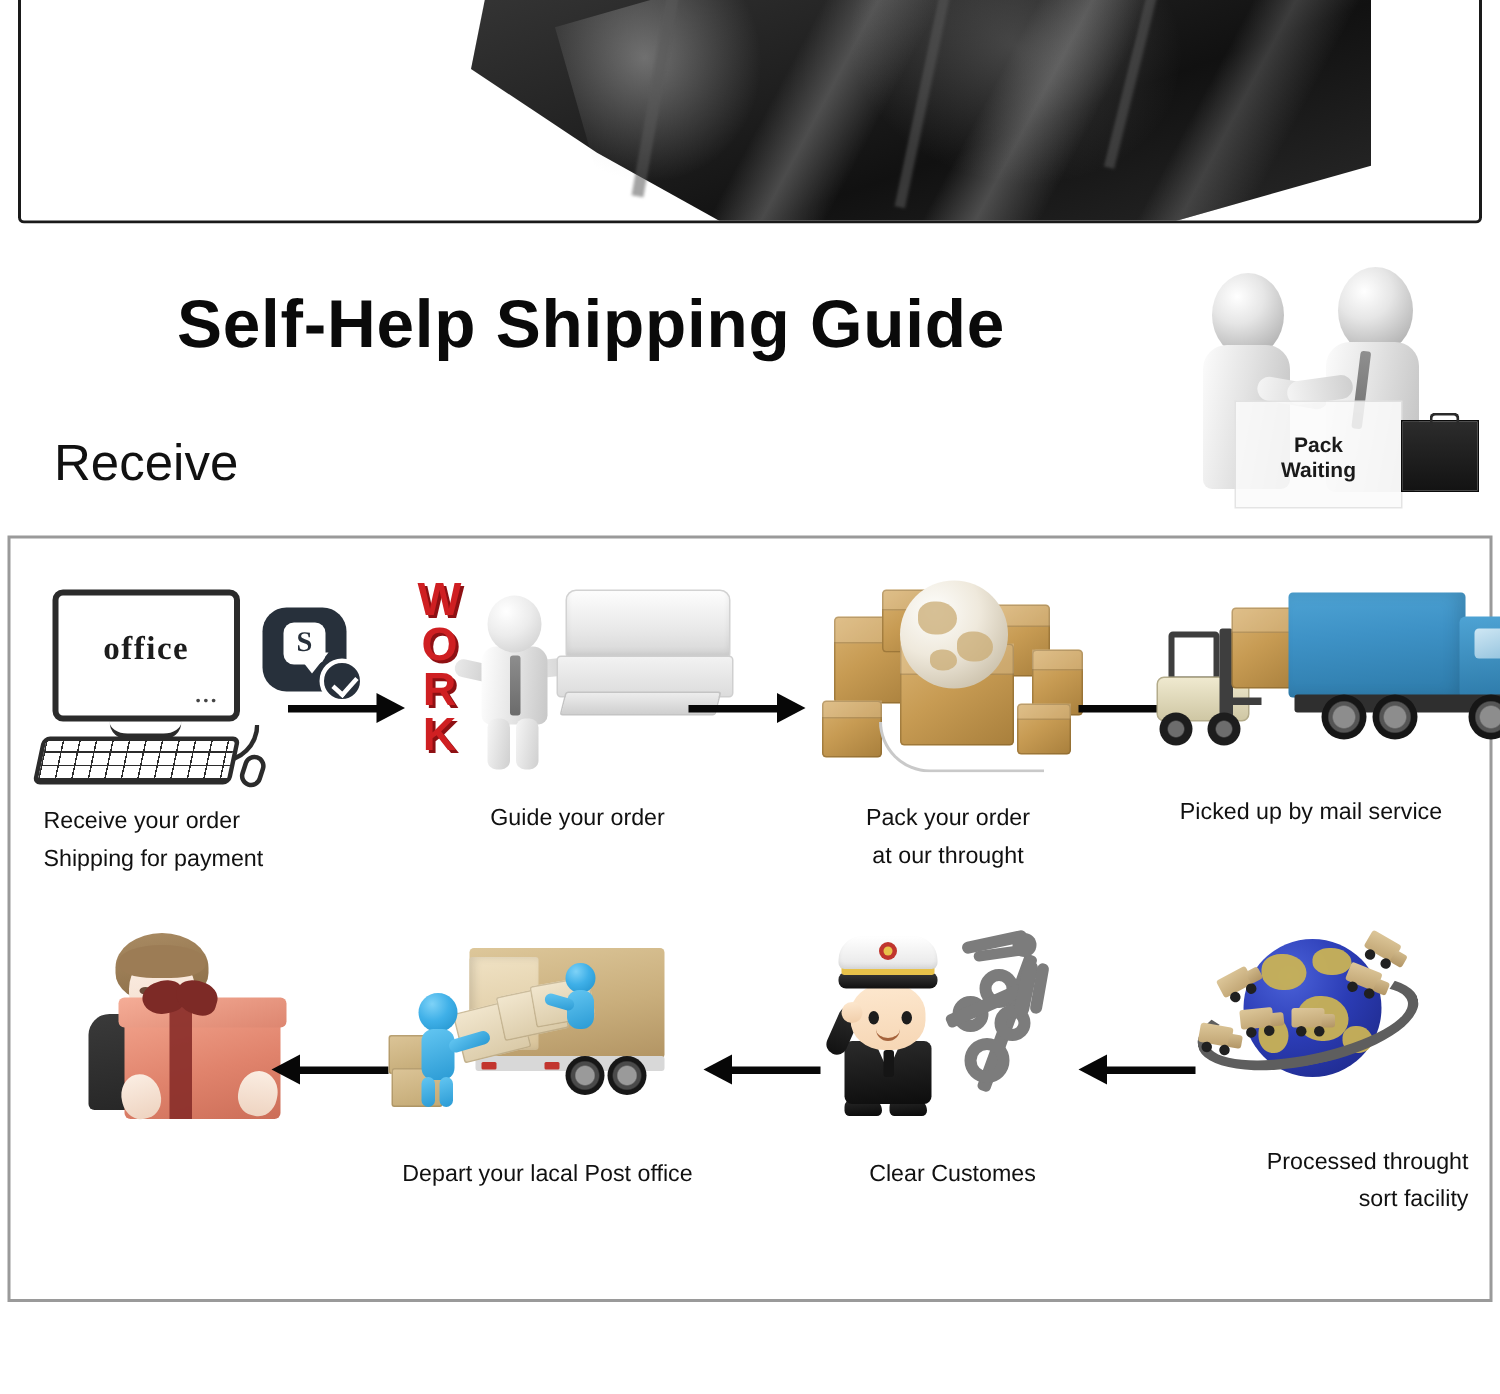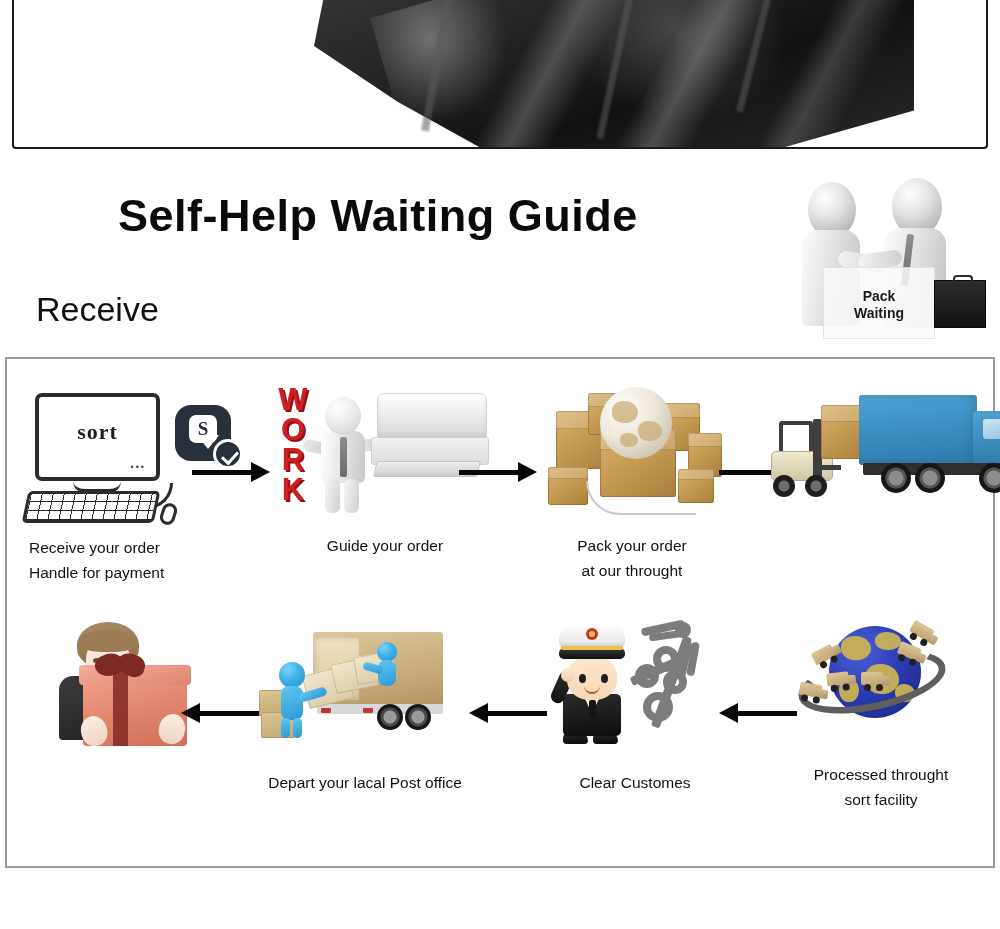--- a/index.html
+++ b/index.html
@@ -336,21 +336,21 @@
         <div class="part-hl"></div>
         <div class="part-hl2"></div>
         <div class="part-rib" style="left:120px;top:22px;width:8px;height:150px;transform:rotate(10deg);"></div>
         <div class="part-rib" style="left:300px;top:10px;width:7px;height:170px;transform:rotate(12deg);"></div>
         <div class="part-rib" style="left:440px;top:4px;width:7px;height:150px;transform:rotate(14deg);"></div>
       </div>
     </div>
   </div>
 
   <div class="heading-wrap">
-    <div class="title">Self-Help Waiting Guide</div>
+    <div class="title">Self-Help Shipping Guide</div>
     <div class="subtitle">Receive</div>
 
     <div class="best-service">
 
       <div class="bs-person">
         <div class="bs-head" style="left:22px;top:6px;width:48px;height:56px;"></div>
         <div class="bs-body" style="left:16px;top:54px;width:58px;height:96px;border-radius:16px 16px 6px 6px;"></div>
         <div class="bs-arm" style="left:52px;top:78px;width:48px;height:16px;transform:rotate(10deg);"></div>
       </div>
 
@@ -368,35 +368,35 @@
     </div>
   </div>
 
   <div class="flow-box">
 
     <div class="row row-1">
 
       <div class="node" style="left:18px; top:16px; width:230px; height:200px;">
         <div class="art" style="width:230px;height:145px;">
           <div class="monitor">
-            <div class="screen-txt">sort</div>
+            <div class="screen-txt">office</div>
             <div class="dots">•••</div>
           </div>
           <div class="mon-stand"></div>
           <div class="mouse-cord"></div>
           <div class="keyboard"></div>
           <div class="mouse"></div>
           <div class="pay-badge">
             <div class="sq">S</div>
             <div class="arrowdn"></div>
           </div>
           <div class="pay-check"></div>
         </div>
         <div class="caption" style="top:148px; text-align:left; padding-left:4px;">Receive your order
-Handle for payment</div>
+Shipping for payment</div>
       </div>
 
       <div class="arrow" style="left:185px; top:96px; width:78px;">
         <div class="shaft" style="left:0; width:60px;"></div>
         <div class="headR"></div>
       </div>
 
       <div class="node" style="left:258px; top:14px; width:240px; height:200px;">
         <div class="art" style="width:240px;height:140px;">
           <div class="work-letters">
@@ -468,20 +468,21 @@
           <div class="tr">
             <div class="tr-cargo"></div>
             <div class="tr-cab"></div>
             <div class="tr-win"></div>
             <div class="tr-chassis"></div>
             <div class="tr-wheel" style="left:22px;"></div>
             <div class="tr-wheel" style="left:56px;"></div>
             <div class="tr-wheel" style="left:120px;"></div>
           </div>
         </div>
+        <div class="caption" style="top:148px;">Picked up by mail service</div>
       </div>
     </div>
 
     <div class="row row-2">
 
       <div class="node" style="left:22px; top:6px; width:190px; height:200px;">
         <div class="art" style="width:180px;height:150px;">
           <div class="gf">
             <div class="gf-shoulder"></div>
             <div class="gf-hair"></div>
@@ -632,18 +633,18 @@
                 <div class="wl" style="left:15px;"></div>
             </div>
             <div class="sf-truck" style="left:112px;top:6px;transform:rotate(30deg);">
               <div class="cg"></div>
                 <div class="cb"></div>
               <div class="wl" style="left:3px;"></div>
                 <div class="wl" style="left:15px;"></div>
             </div>
           </div>
         </div>
-        <div class="caption" style="top:146px;">Processed throught
+        <div class="caption" style="top:146px;text-align:right;">Processed throught
 sort facility</div>
       </div>
     </div>
   </div>
 </div>
 
 </body></html>

